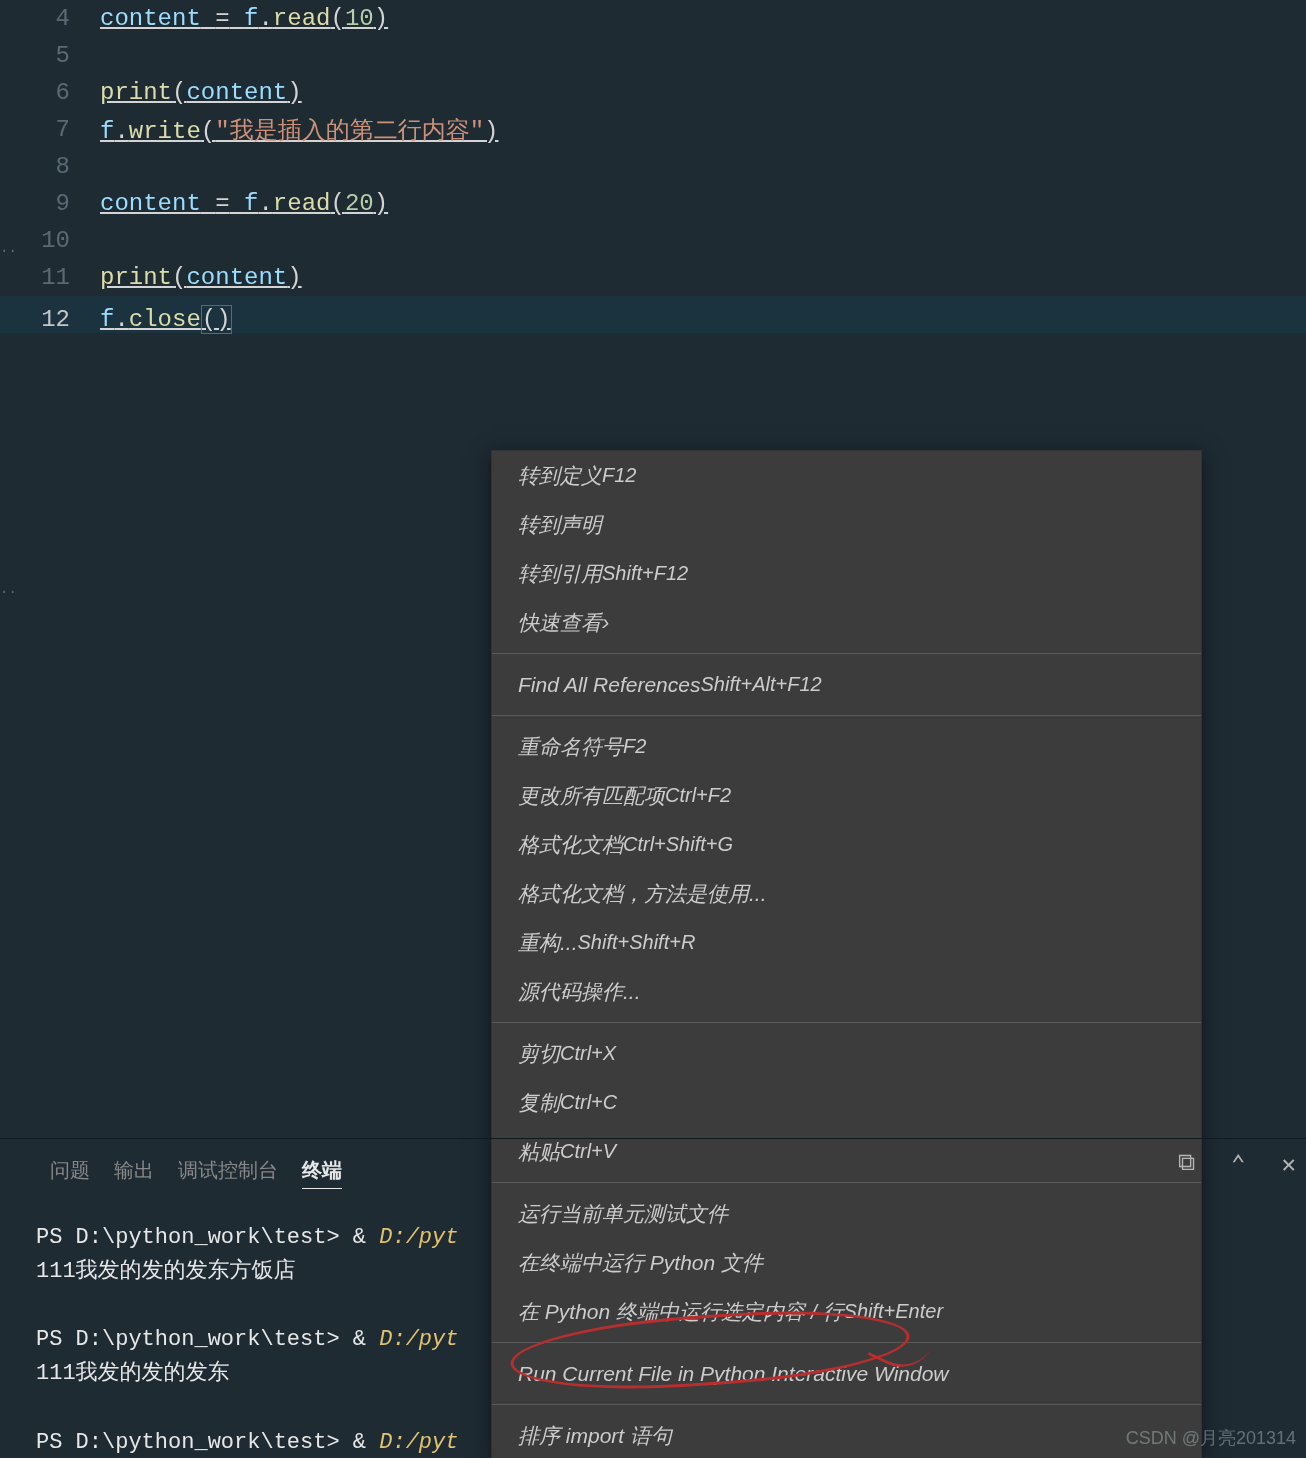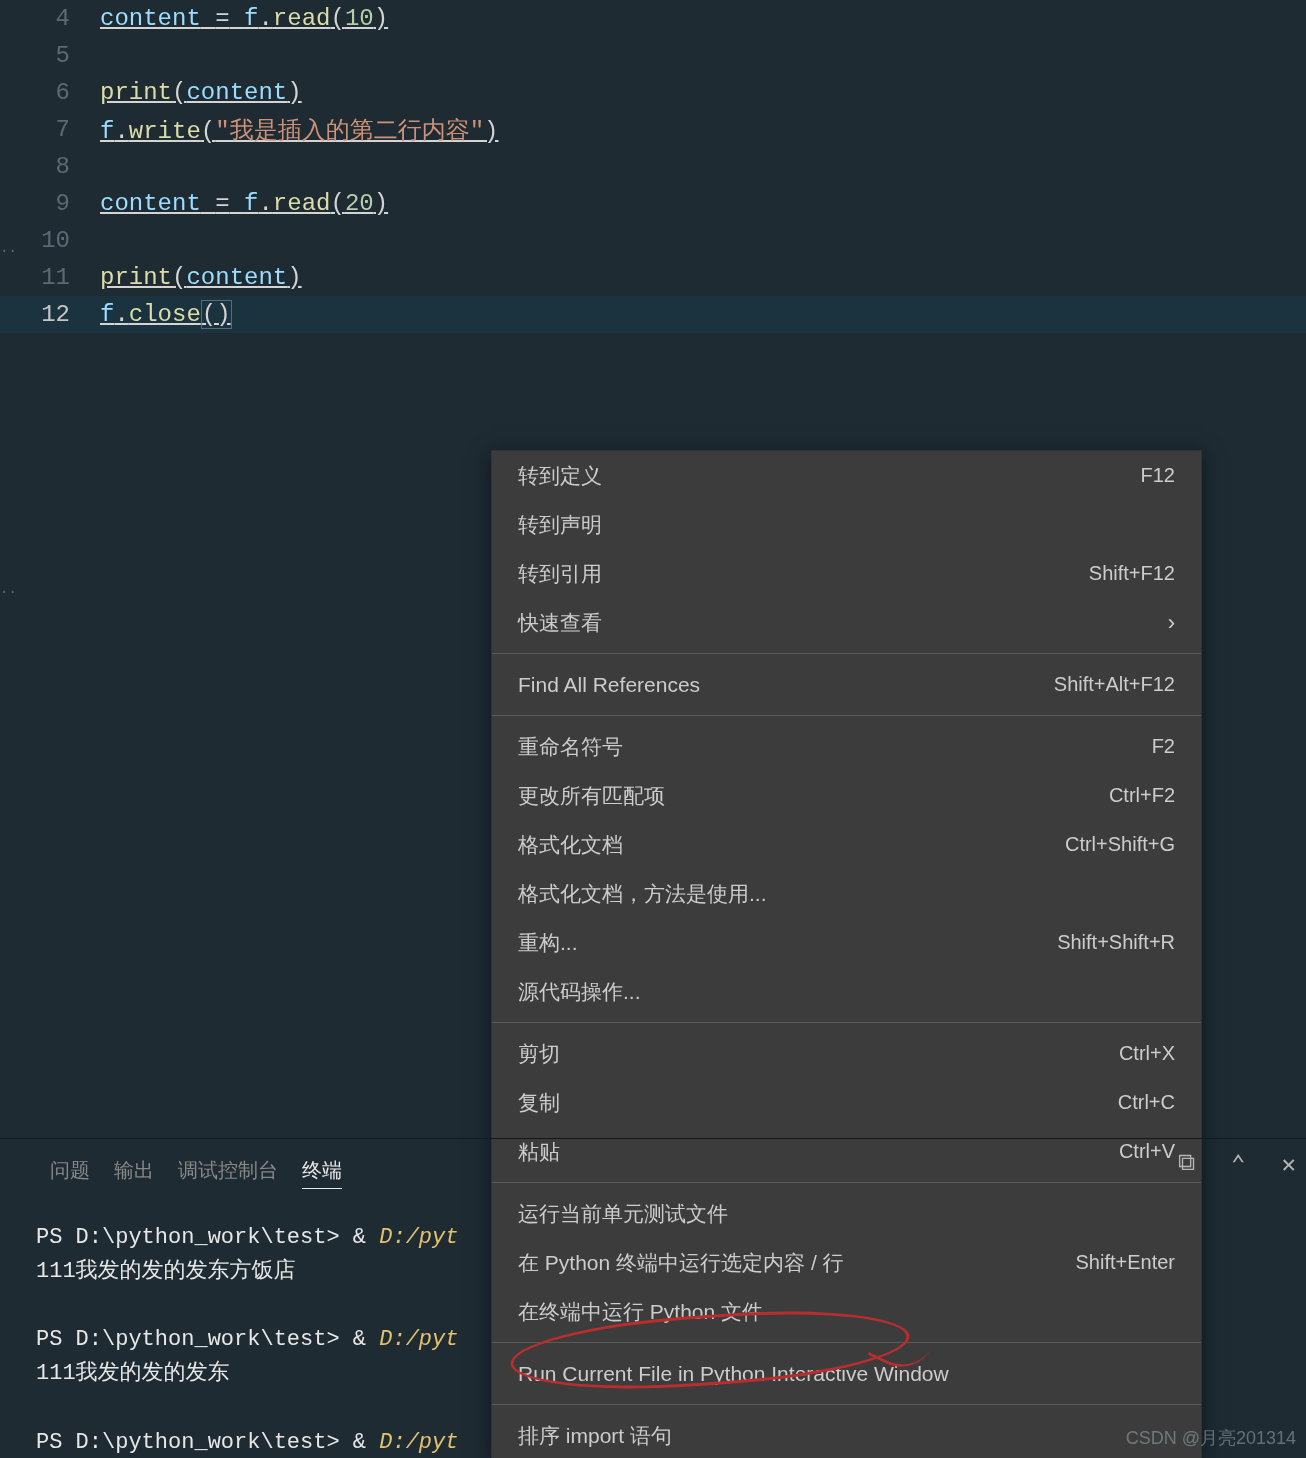--- a/index.html
+++ b/index.html
@@ -11,59 +11,59 @@
     position:relative;
   }
   .editor { position:relative; width:100%; }
   .line { display:flex; height:37px; align-items:center; font-size:24px; }
   .gutter {
     width:100px; text-align:right; padding-right:30px;
     color:#5a6a74; flex-shrink:0;
   }
   .code { white-space:pre;text-decoration:underline; }
   .line.active .gutter { color:#c5c5c5; }
-  .line.active { background:#1a333f; }
+  .line.active { background:#1a333f;align-items:flex-end; }
   .active-end { flex-grow:1; max-width:945px; }
   .fn { color:#dcdcaa; }
   .str { color:#ce9178; }
   .num { color:#b5cea8; }
   .var { color:#9cdcfe; }
   .punc { color:#d4d4d4; }
   .cursor-bracket { border:1px solid #5a6a74; }
 
   .left-dots { position:absolute; left:0; top:243px; color:#5a6a74; font-size:14px; }
   .left-dots2{ position:absolute; left:0; top:584px; color:#5a6a74; font-size:14px; }
 
   
   .menu {
     position:absolute; left:491px; top:450px;
     width:711px; background:#3c3c3c; color:#ccc;
     font-family:-apple-system,"Segoe UI",Arial,sans-serif;
     font-size:21px; box-shadow:0 4px 20px rgba(0,0,0,.5);
     border:1px solid #333;
   }
   .menu-item {
-    display:flex; justify-content:space-between; align-items:center;
-    padding:8px 26px; height:49px;
+    display:flex; justify-content:flex-start; align-items:center;
+    padding:8px 26px; height:49px;font-style:italic;
   }
   .menu-item .sc { color:#ccc; font-size:20px; }
   .menu-sep { height:1px; background:#5a5a5a; margin:6px 0; }
   .chev { color:#ccc; font-size:22px; }
 
   
   .panel {
     position:absolute; left:0; top:1138px; width:100%;
     border-top:1px solid #0d1a20;
   }
   .tabs {
     display:flex; gap:24px; padding:18px 50px 14px;
     font-family:-apple-system,"Segoe UI",Arial,sans-serif;
     font-size:20px; color:#888;
   }
-  .tabs .tab.active { color:#e7e7e7; border-bottom:1px solid #e7e7e7; padding-bottom:4px;}
+  .tabs .tab.active { color:#e7e7e7; border-bottom:1px solid #e7e7e7; padding-bottom:4px;font-weight:bold;}
   .toolbar-icons { position:absolute; right:10px; top:1150px; display:flex; gap:36px; color:#b5b5b5; font-size:24px; }
   .term {
     padding:18px 36px; font-size:22px; line-height:1.55;
     font-family:"Consolas","Courier New",monospace;
   }
   .ps-white { color:#e7e7e7; }
   .ps-path { color:#e3c26d;font-style:italic; }
 
   
   .circle-mark {
@@ -191,26 +191,26 @@
     <div class="menu-item">
       <span>粘贴</span>
       <span class="sc">Ctrl+V</span>
     </div>
     <div class="menu-sep"></div>
     <div class="menu-item">
       <span>运行当前单元测试文件</span>
       <span class="sc"></span>
     </div>
     <div class="menu-item">
+      <span>在终端中运行 Python 文件</span>
+      <span class="sc"></span>
+    </div>
+    <div class="menu-item">
       <span>在 Python 终端中运行选定内容 / 行</span>
       <span class="sc">Shift+Enter</span>
-    </div>
-    <div class="menu-item">
-      <span>在终端中运行 Python 文件</span>
-      <span class="sc"></span>
     </div>
     <div class="menu-sep"></div>
     <div class="menu-item">
       <span>Run Current File in Python Interactive Window</span>
       <span class="sc"></span>
     </div>
     <div class="menu-sep"></div>
     <div class="menu-item">
       <span>排序 import 语句</span>
       <span class="sc"></span>

